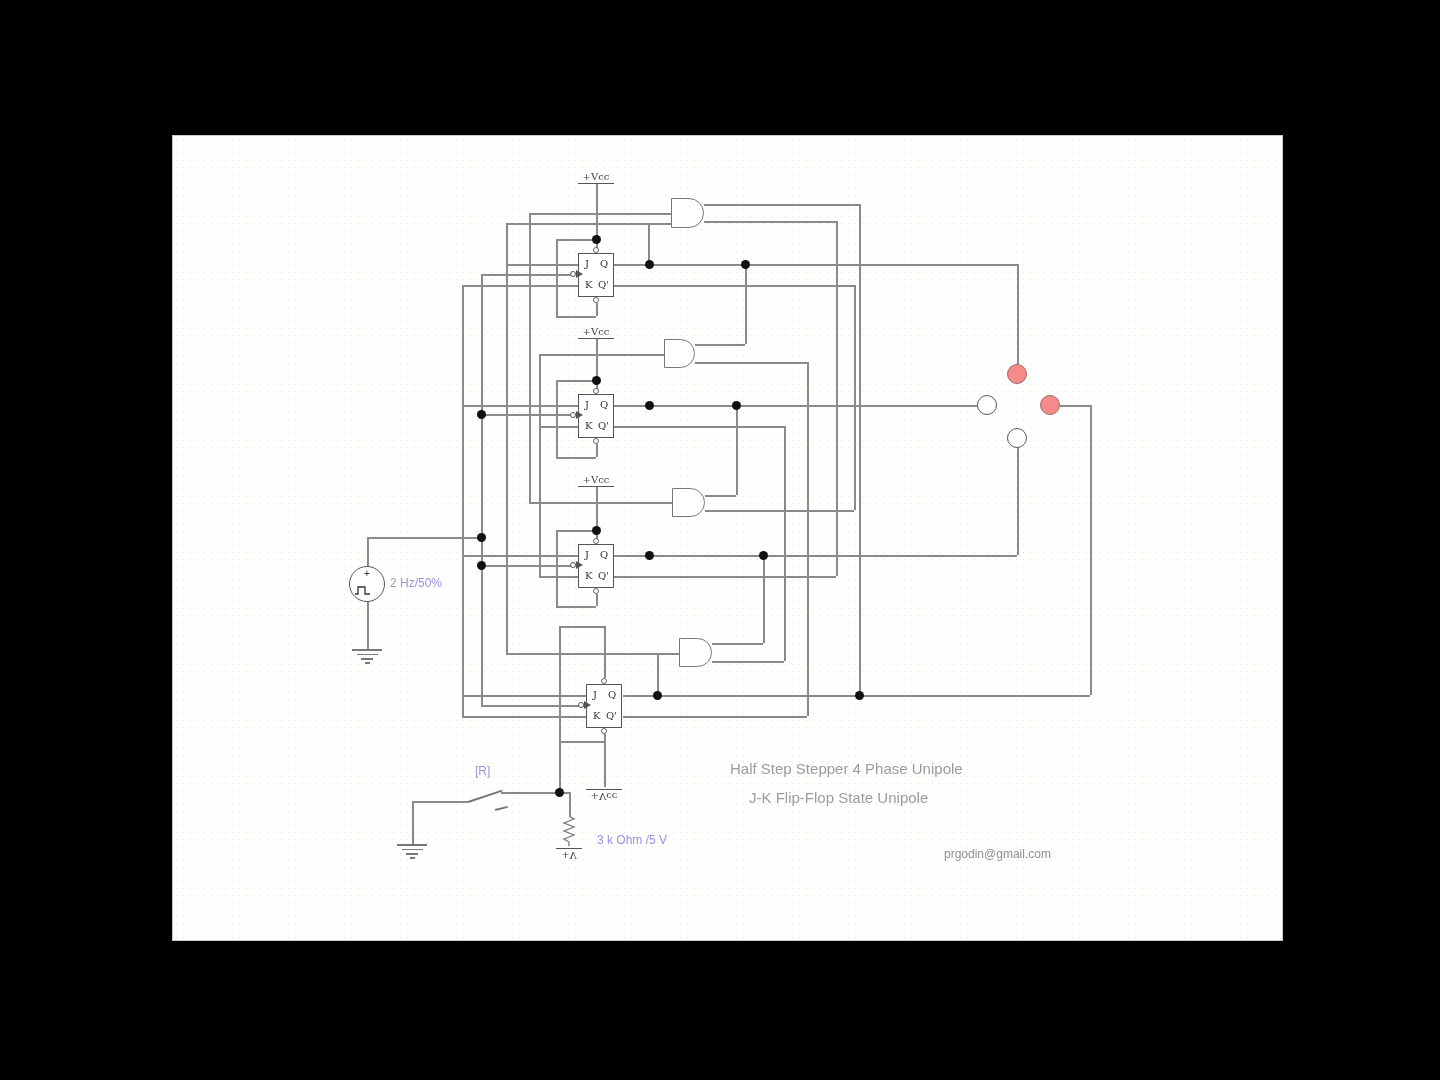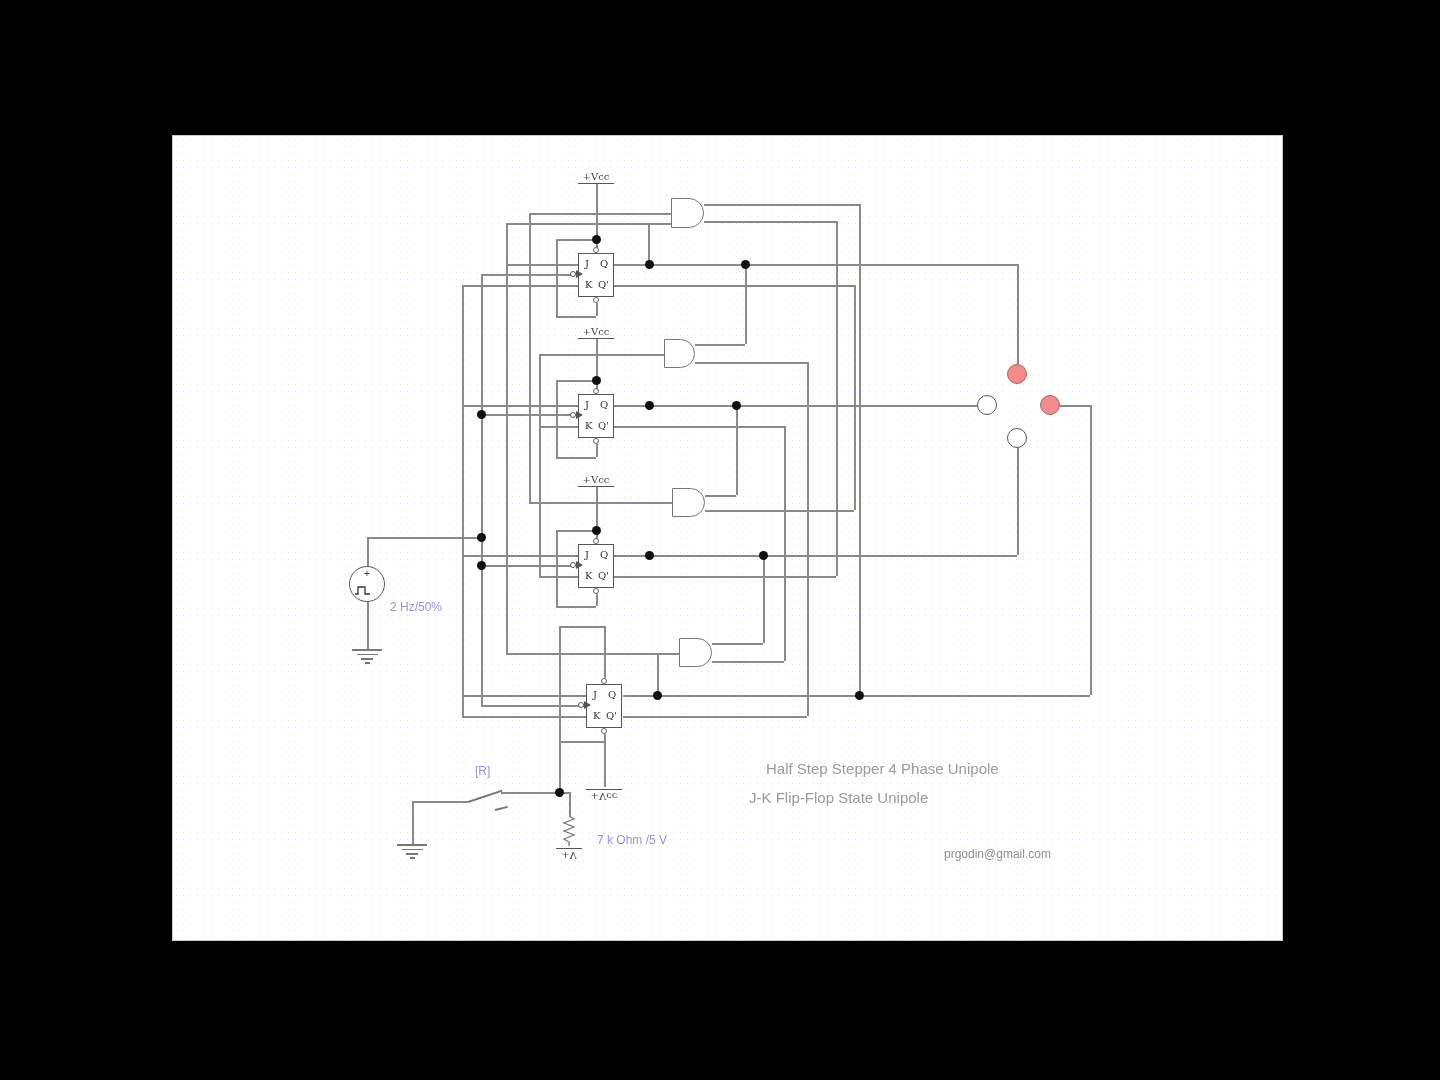--- a/index.html
+++ b/index.html
@@ -31,26 +31,26 @@
   .title{position:absolute;color:#9b9b9b;font-size:15px;z-index:5;white-space:nowrap;}
   .credit{position:absolute;color:#8f8f8f;font-size:12px;z-index:5;white-space:nowrap;}
   svg{position:absolute;z-index:4;}
 </style>
 </head>
 <body>
 
 <div id="page">
   <div id="canvas">
 
-    <div class="title" style="left:593px;top:624px;">Half Step Stepper 4 Phase Unipole</div>
+    <div class="title" style="left:557px;top:624px;">Half Step Stepper 4 Phase Unipole</div>
     <div class="title" style="left:576px;top:653px;">J-K Flip-Flop State Unipole</div>
     <div class="credit" style="left:771px;top:711px;">prgodin@gmail.com</div>
-    <div class="purple" style="left:217px;top:464px;">2 Hz/50%</div>
+    <div class="purple" style="left:217px;top:440px;">2 Hz/50%</div>
     <div class="purple" style="left:302px;top:628px;">[R]</div>
-    <div class="purple" style="left:424px;top:697px;">7 k Ohm /5 V</div>
+    <div class="purple" style="left:424px;top:697px;">3 k Ohm /5 V</div>
   <div class="wire" style="left: 194px; top: 401px; width: 1.5px; height: 29px;"></div>
       <div class="wire" style="left: 194px; top: 401px; width: 114px; height: 1.5px;"></div>
       <div class="wire" style="left: 308px; top: 138px; width: 1.5px; height: 431px;"></div>
       <div class="wire" style="left: 308px; top: 138px; width: 93px; height: 1.5px;"></div>
       <div class="wire" style="left: 308px; top: 278px; width: 93px; height: 1.5px;"></div>
       <div class="wire" style="left: 308px; top: 429px; width: 93px; height: 1.5px;"></div>
       <div class="wire" style="left: 308px; top: 569px; width: 103px; height: 1.5px;"></div>
       <div class="wire" style="left: 194px; top: 466px; width: 1.5px; height: 47px;"></div>
       <div class="wire" style="left: 423px; top: 48px; width: 1.5px; height: 66px;"></div>
       <div class="wire" style="left: 423px; top: 203px; width: 1.5px; height: 52px;"></div>

